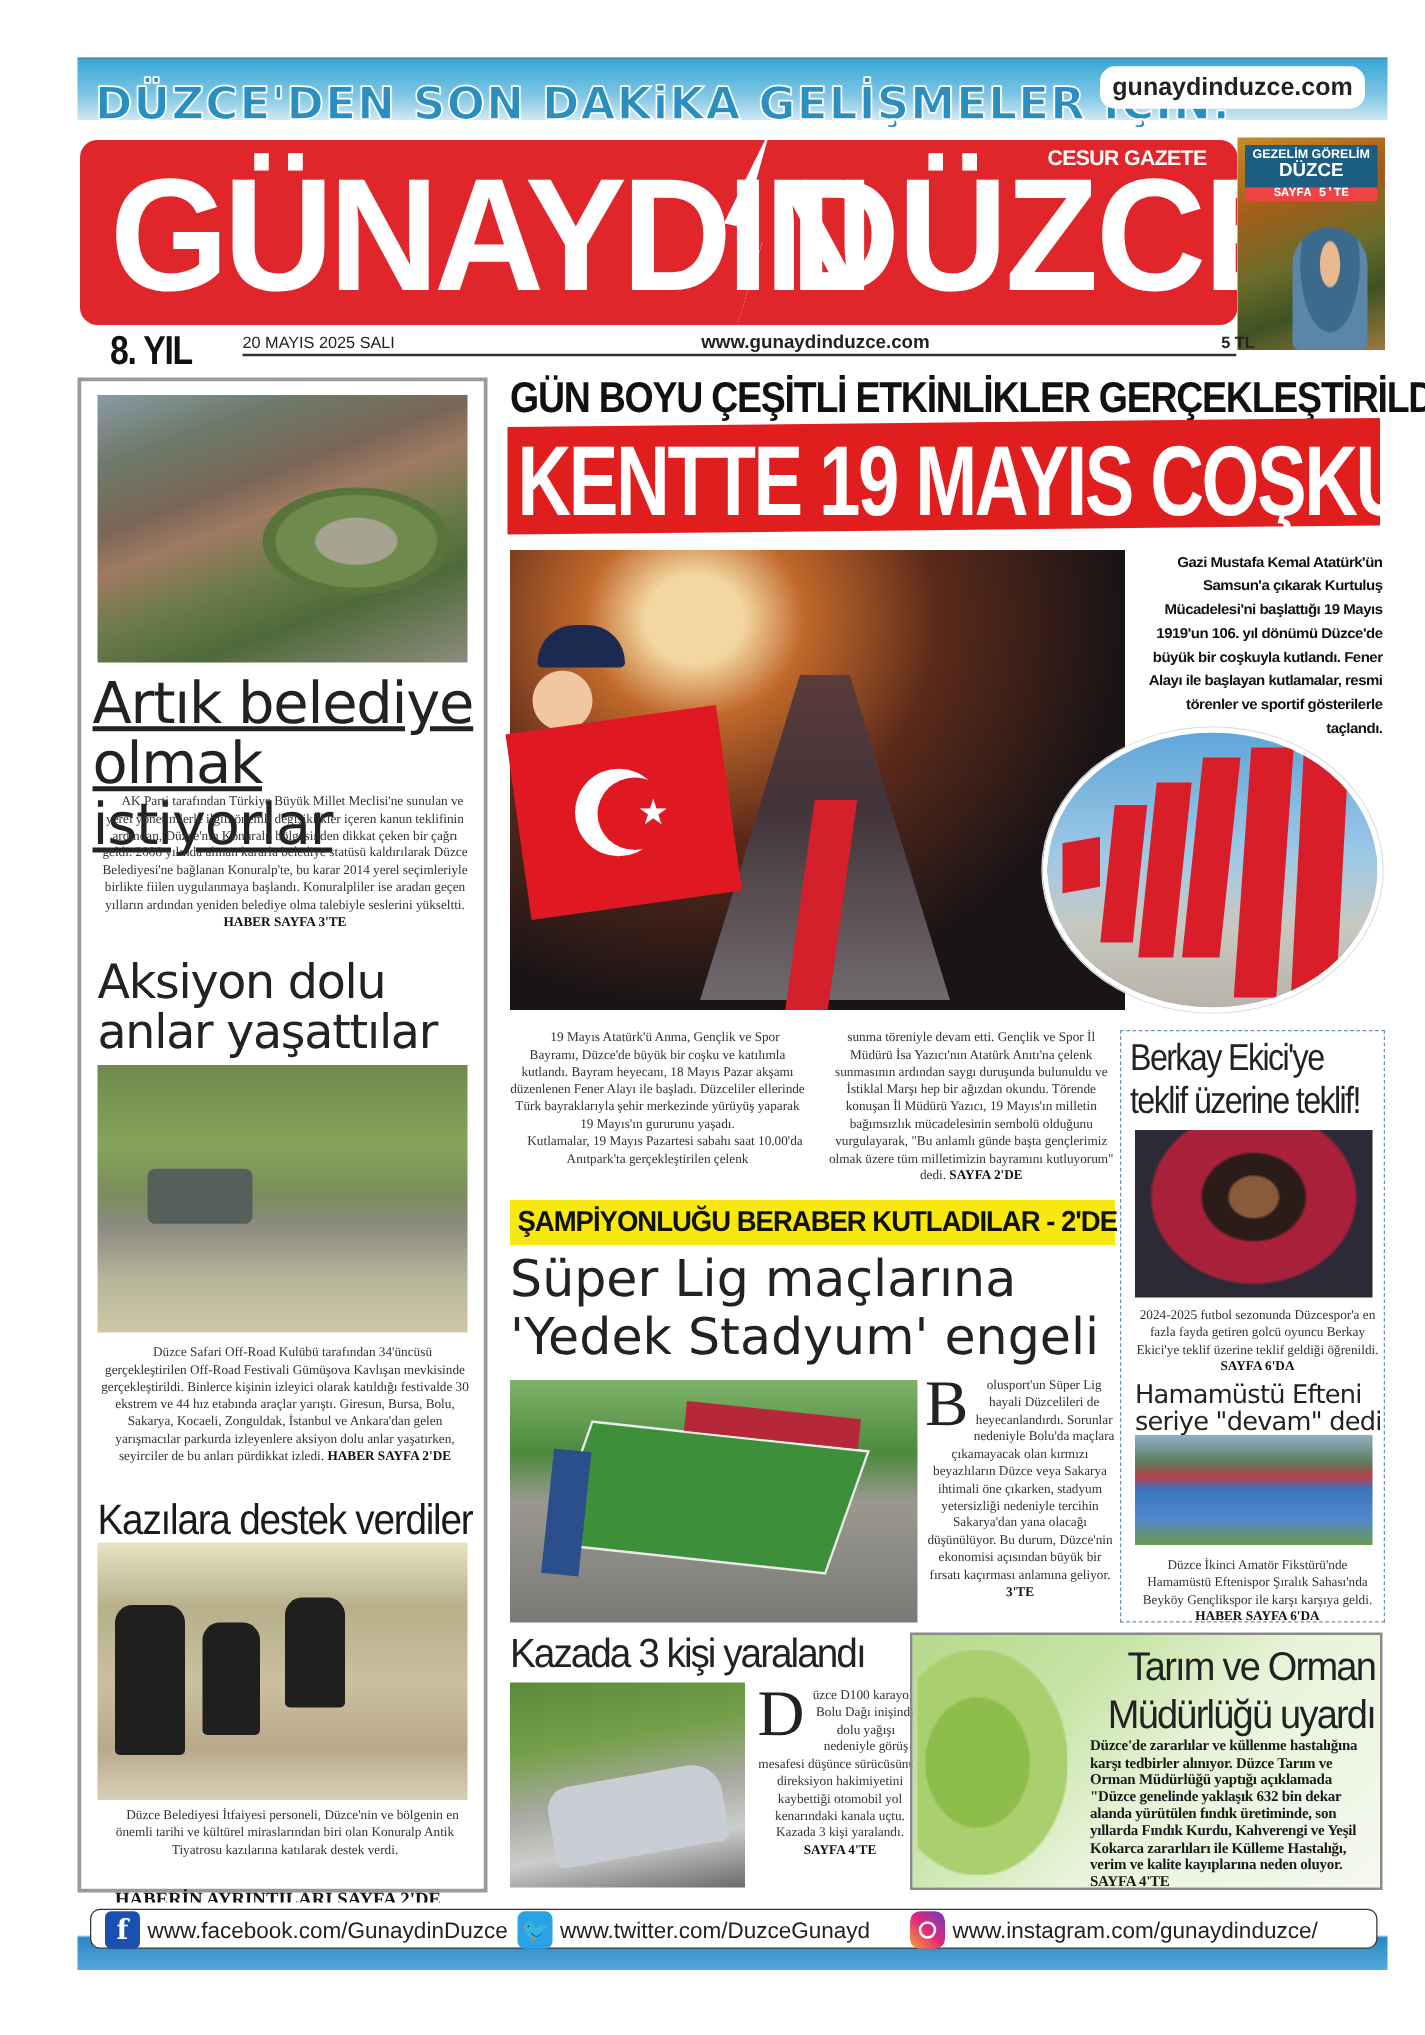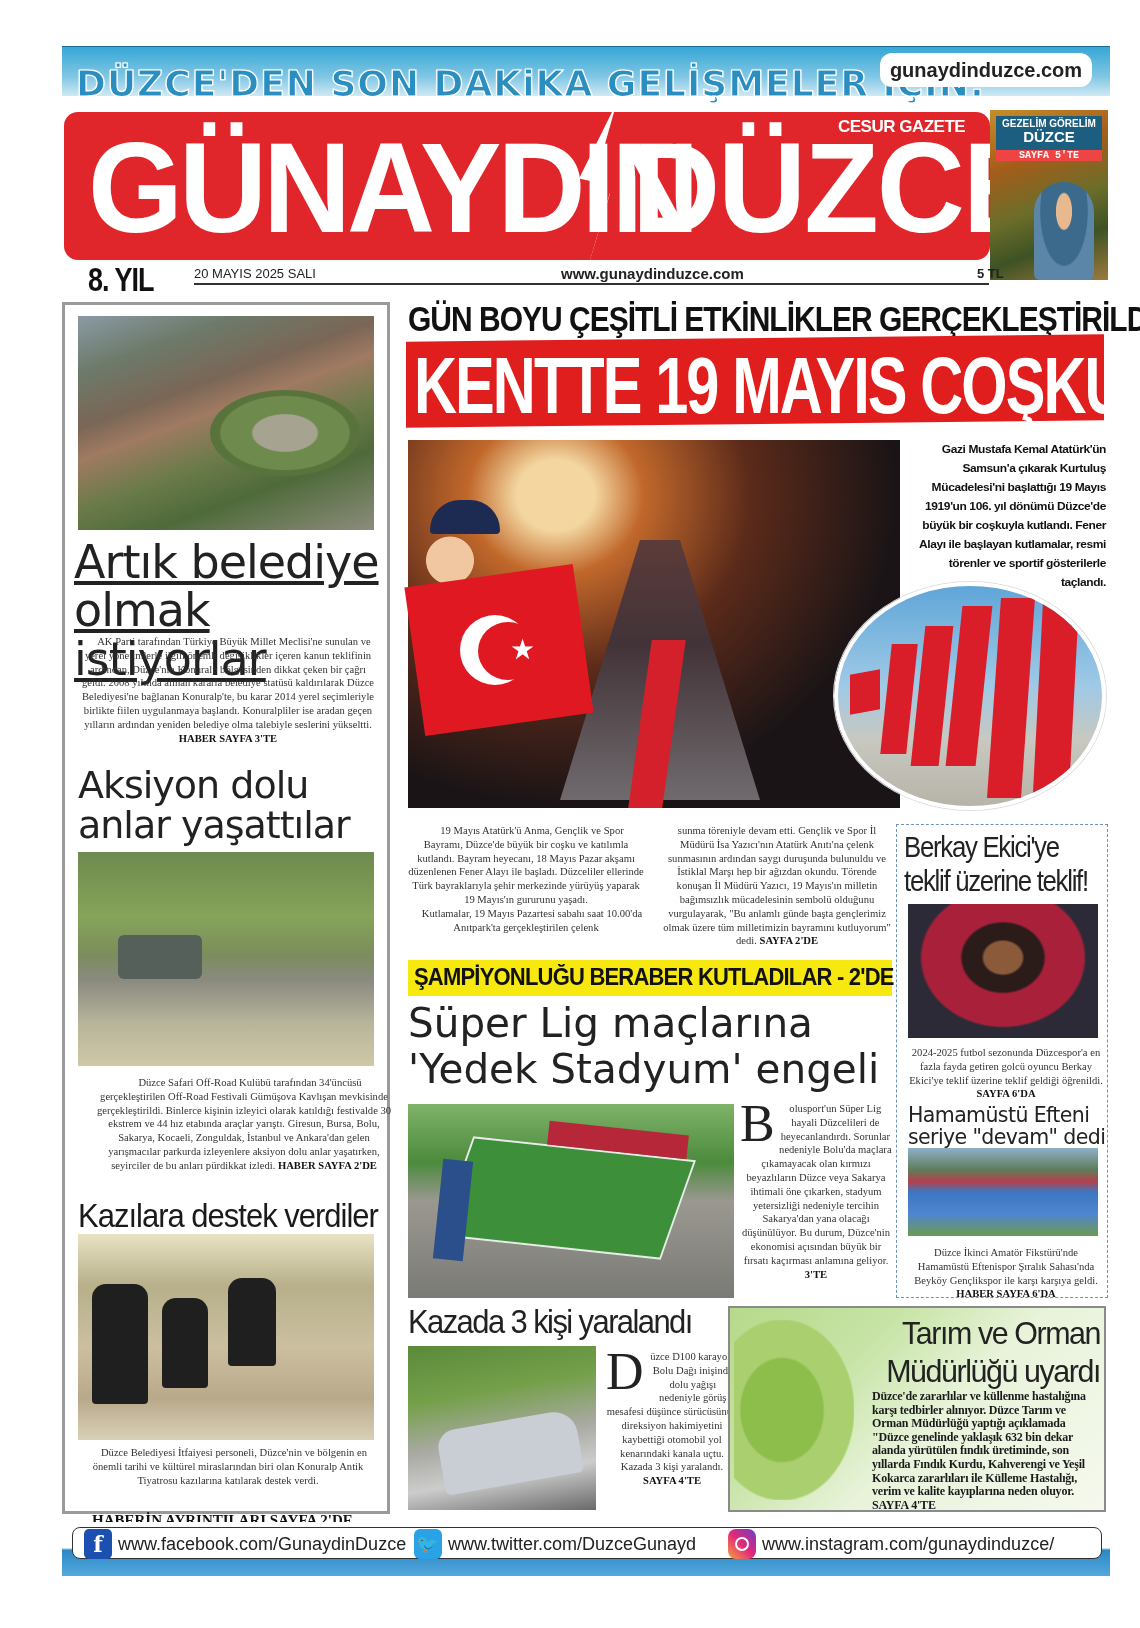--- a/index.html
+++ b/index.html
@@ -54,21 +54,21 @@
   .amph { left: 210px; top: 390px; width: 150px; height: 86px; border-radius: 50%; background: radial-gradient(ellipse, #a6a391 0 30%, #6e8a4d 32% 60%, #58743c 62%); }
   .h-serif-big { font-family: "DejaVu Sans", sans-serif; color: #222; line-height: 1.05; letter-spacing: -1px; }
   .h-artik { left: 74px; top: 538px; width: 310px; font-size: 46px; text-decoration: underline; }
   .body-text { font-family: "Liberation Serif", serif; font-size: 10.6px; color: #333; line-height: 13.8px; text-align: center; }
   .body-text b { color: #111; }
   .p-artik { left: 78px; top: 635px; width: 300px; text-indent: 12px; }
   .h-aksiyon { left: 78px; top: 766px; width: 310px; font-size: 38px; }
   .photo-offroad { left: 78px; top: 852px; width: 296px; height: 214px;
     background: linear-gradient(180deg, #6f8a4e 0%, #86a45a 30%, #7b8d5c 48%, #8b8a80 60%, #b7b59a 80%, #cfc8a7 100%); }
   .jeep { left: 118px; top: 935px; width: 84px; height: 44px; background: #55605a; border-radius: 6px; }
-  .p-aksiyon { left: 78px; top: 1076px; width: 300px; text-indent: 12px; margin-left: 16px; }
+  .p-aksiyon { left: 78px; top: 1076px; width: 300px; text-indent: 12px; }
   .h-kazila { left: 78px; top: 1196px; width: 310px; font-size: 31px; font-family: "Liberation Sans", sans-serif; letter-spacing: -1px; transform: scaleY(1.1); transform-origin: top left; }
   .photo-kazi { left: 78px; top: 1234px; width: 296px; height: 206px;
     background: linear-gradient(180deg, #e9e2c4 0%, #b7b08a 25%, #cbbfa0 55%, #b9a98a 80%, #d9d0b8 100%); }
   .worker { background: #1f1f1f; border-radius: 14px 14px 4px 4px; }
   .p-kazi { left: 78px; top: 1446px; width: 300px; text-indent: 12px; }
   .p-kazi-link { left: 92px; top: 1512px; font-family: "Liberation Serif", serif; font-size: 15px; font-weight: bold; color: #111; }
 
   
   .kicker { left: 408px; top: 300px; font-size: 30px; font-weight: bold; color: #111; letter-spacing: -1px; white-space: nowrap; transform: scaleY(1.15); transform-origin: top left; }
   .headline-bar { left: 406px; top: 338px; width: 698px; height: 86px; background: #e01e1e; transform: skewY(-0.6deg); }

